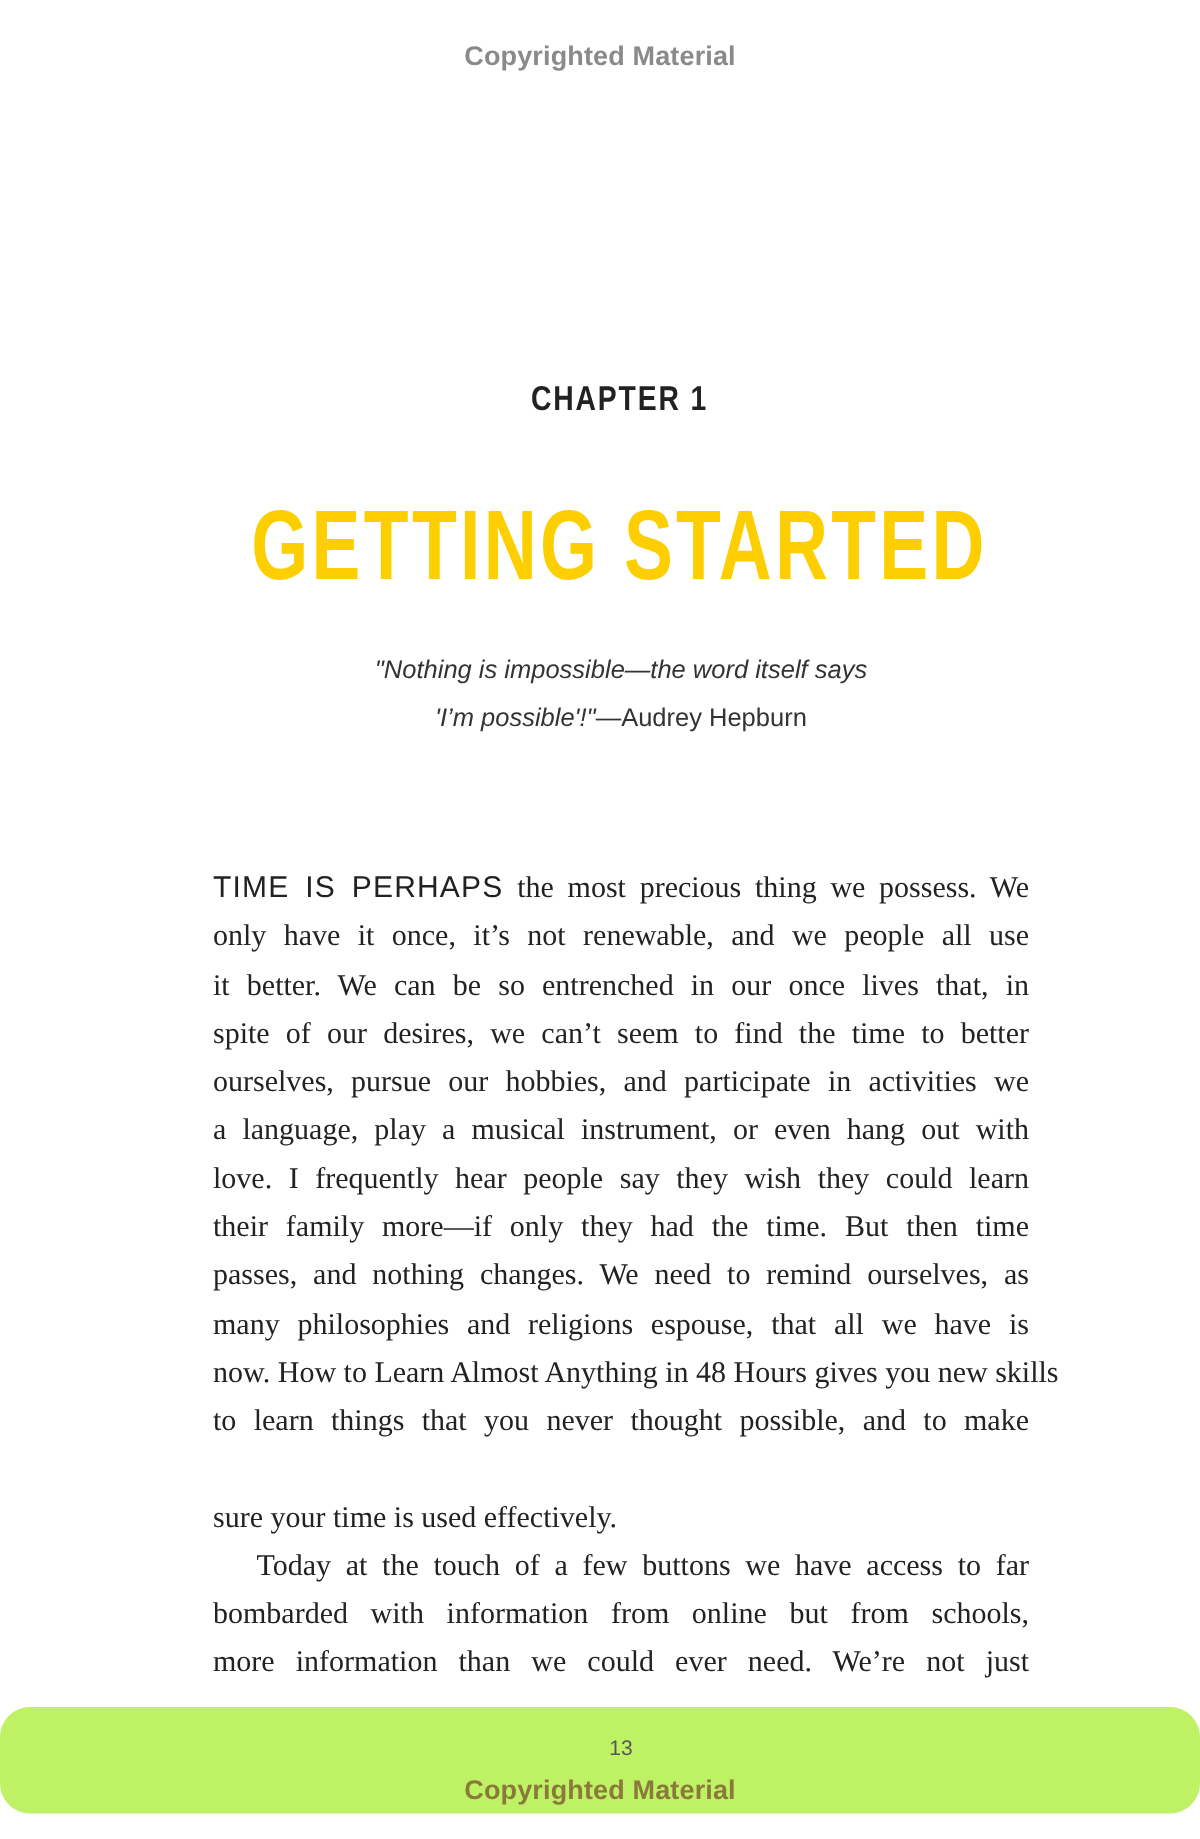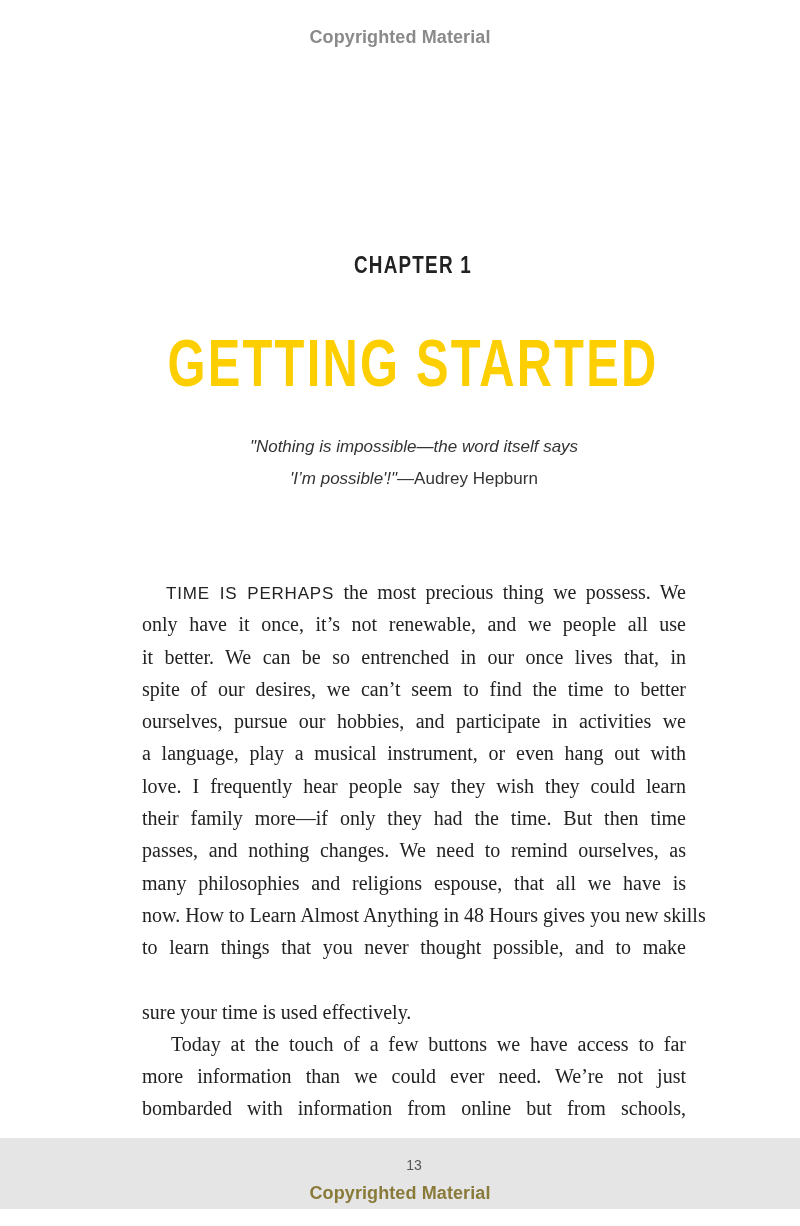--- a/index.html
+++ b/index.html
@@ -36,26 +36,27 @@
       position: absolute; left: 142px; top: 576px; width: 544px;
       font-family: "Liberation Serif", serif; font-size: 20px; color: #222222;
     }
     .line {
       height: 32.3px; line-height: 32.3px; text-align: justify;
       text-align-last: justify; white-space: nowrap; overflow: visible;
     }
     .line.last { text-align-last: left; margin-top: 32px; }
     .line.indent { padding-left: 29px; }
     .smallcaps {
-      font-family: "Liberation Sans", sans-serif; font-size: 17px; letter-spacing: 0.8px; margin-left: 24px;
+      font-family: "Liberation Sans", sans-serif; font-size: 20px; letter-spacing: 0.8px;
     }
     .it { }
     .footer {
       position: absolute; left: 0; top: 1138px; width: 800px; height: 71px;
-      background: #e5e5e5;
+      background: #bef264;
+      border-radius: 20px;
     }
     .page-number {
       position: absolute; top: 19px; left: 0; width: 828px; text-align: center;
       font-family: "Liberation Sans", sans-serif; font-size: 14px; color: #555555;
     }
     #wm-bottom { top: 45px; color: #8a7a3a; }
   </style>
 </head>
 <body>
 
@@ -82,21 +83,21 @@
     <div class="line">love. I frequently hear people say they wish they could learn</div>
     <div class="line">their family more—if only they had the time. But then time</div>
     <div class="line">passes, and nothing changes. We need to remind ourselves, as</div>
     <div class="line">many philosophies and religions espouse, that all we have is</div>
     <div class="line"><span class="it">now</span><span>. </span><span class="it">How to Learn Almost Anything in 48 Hours</span><span> gives you new skills</span></div>
     <div class="line">to learn things that you never thought possible, and to make</div>
     <div class="line last">sure your time is used effectively.</div>
   </div>
   <div>
     <div class="line indent">Today at the touch of a few buttons we have access to far</div>
+    <div class="line">bombarded with information from online but from schools,</div>
     <div class="line">more information than we could ever need. We’re not just</div>
-    <div class="line">bombarded with information from online but from schools,</div>
   </div>
 </div>
 
 <div class="footer">
   <div class="page-number">13</div>
   <div class="watermark" id="wm-bottom">Copyrighted Material</div>
 </div>
 
 </body></html>

